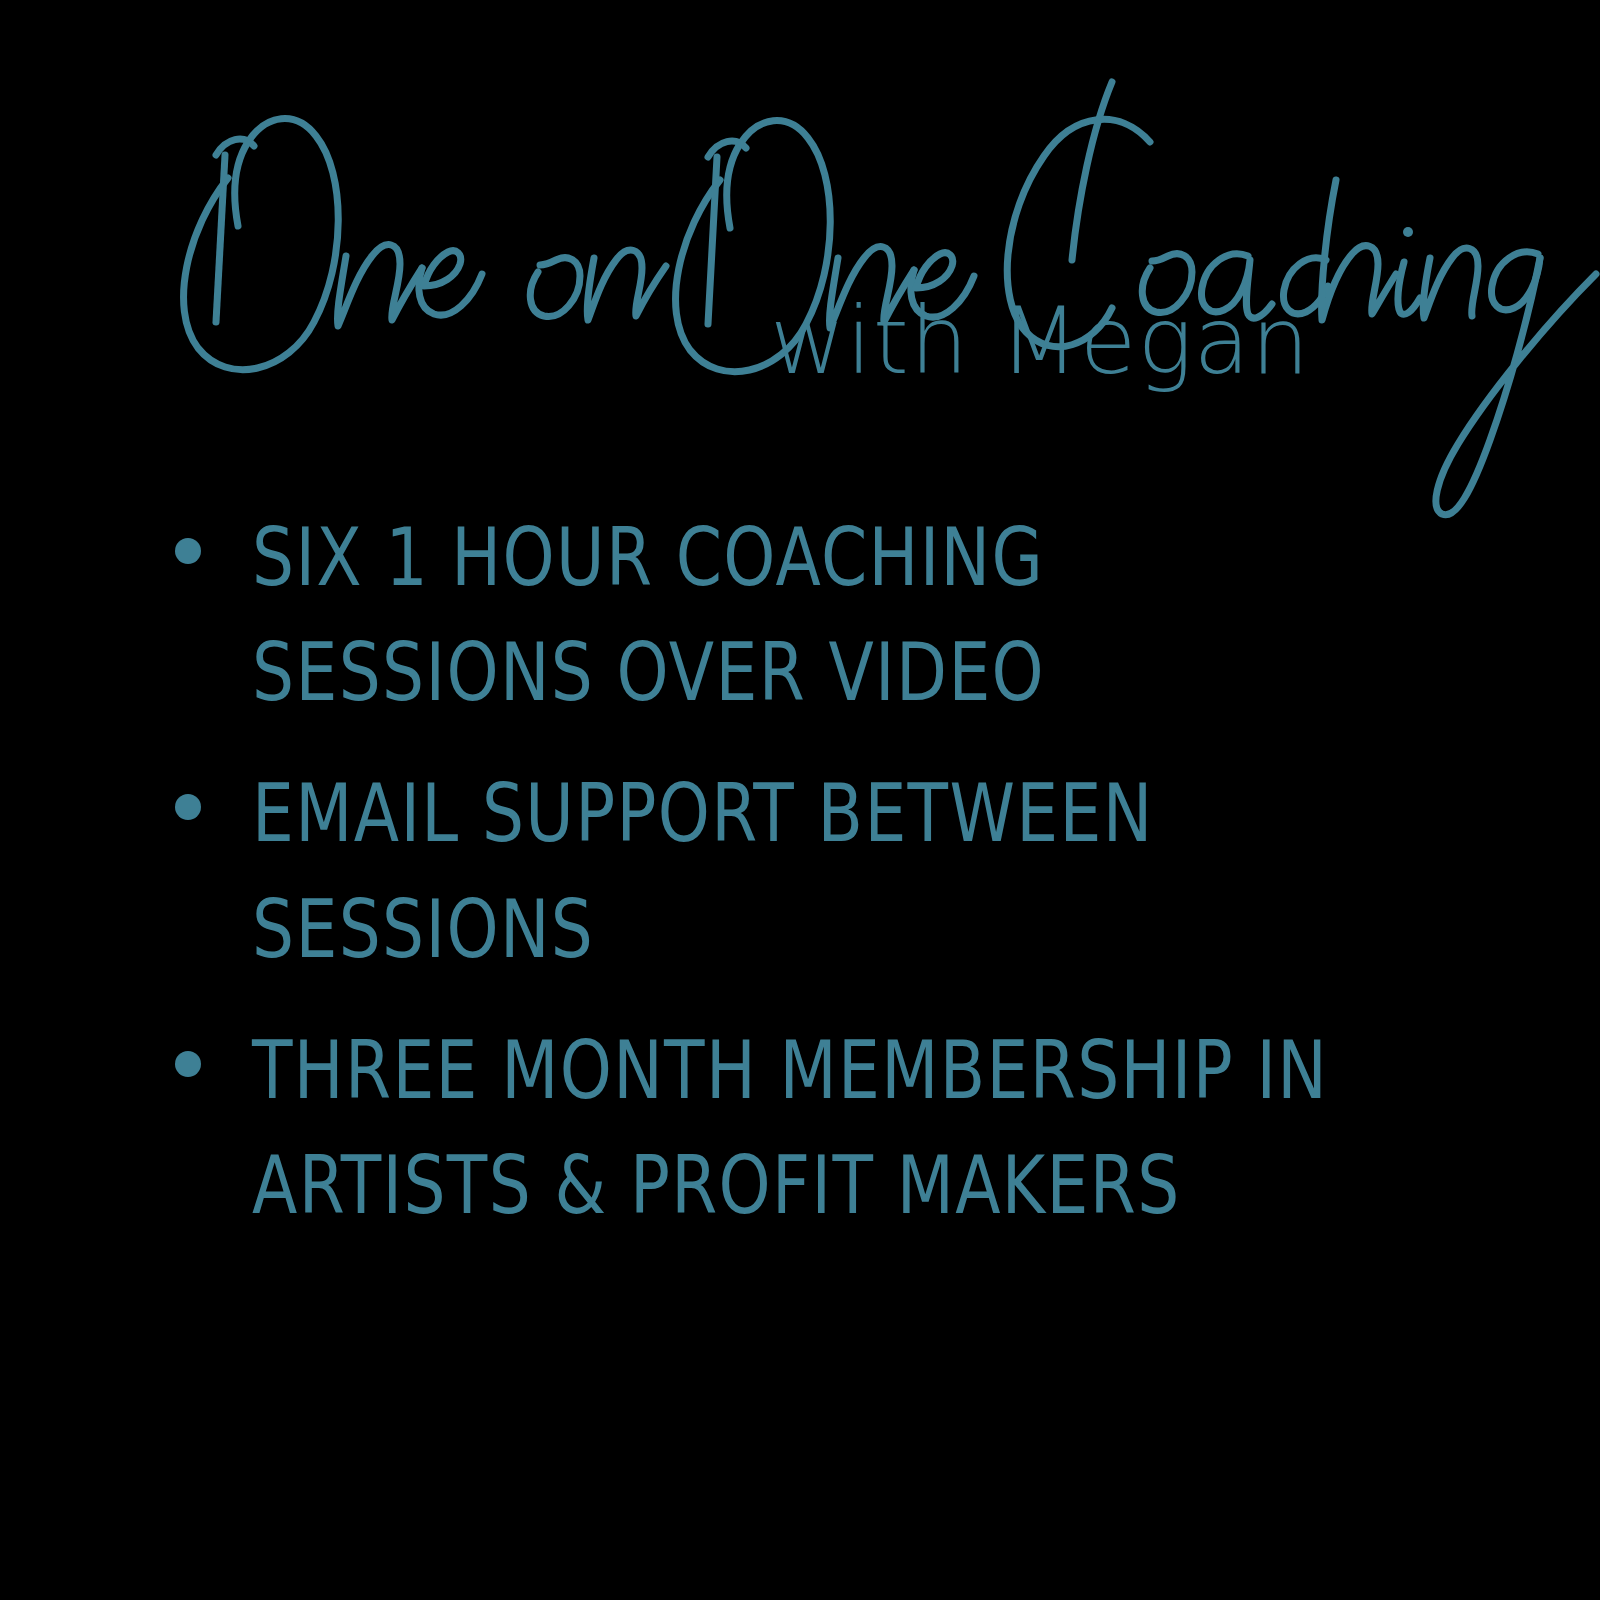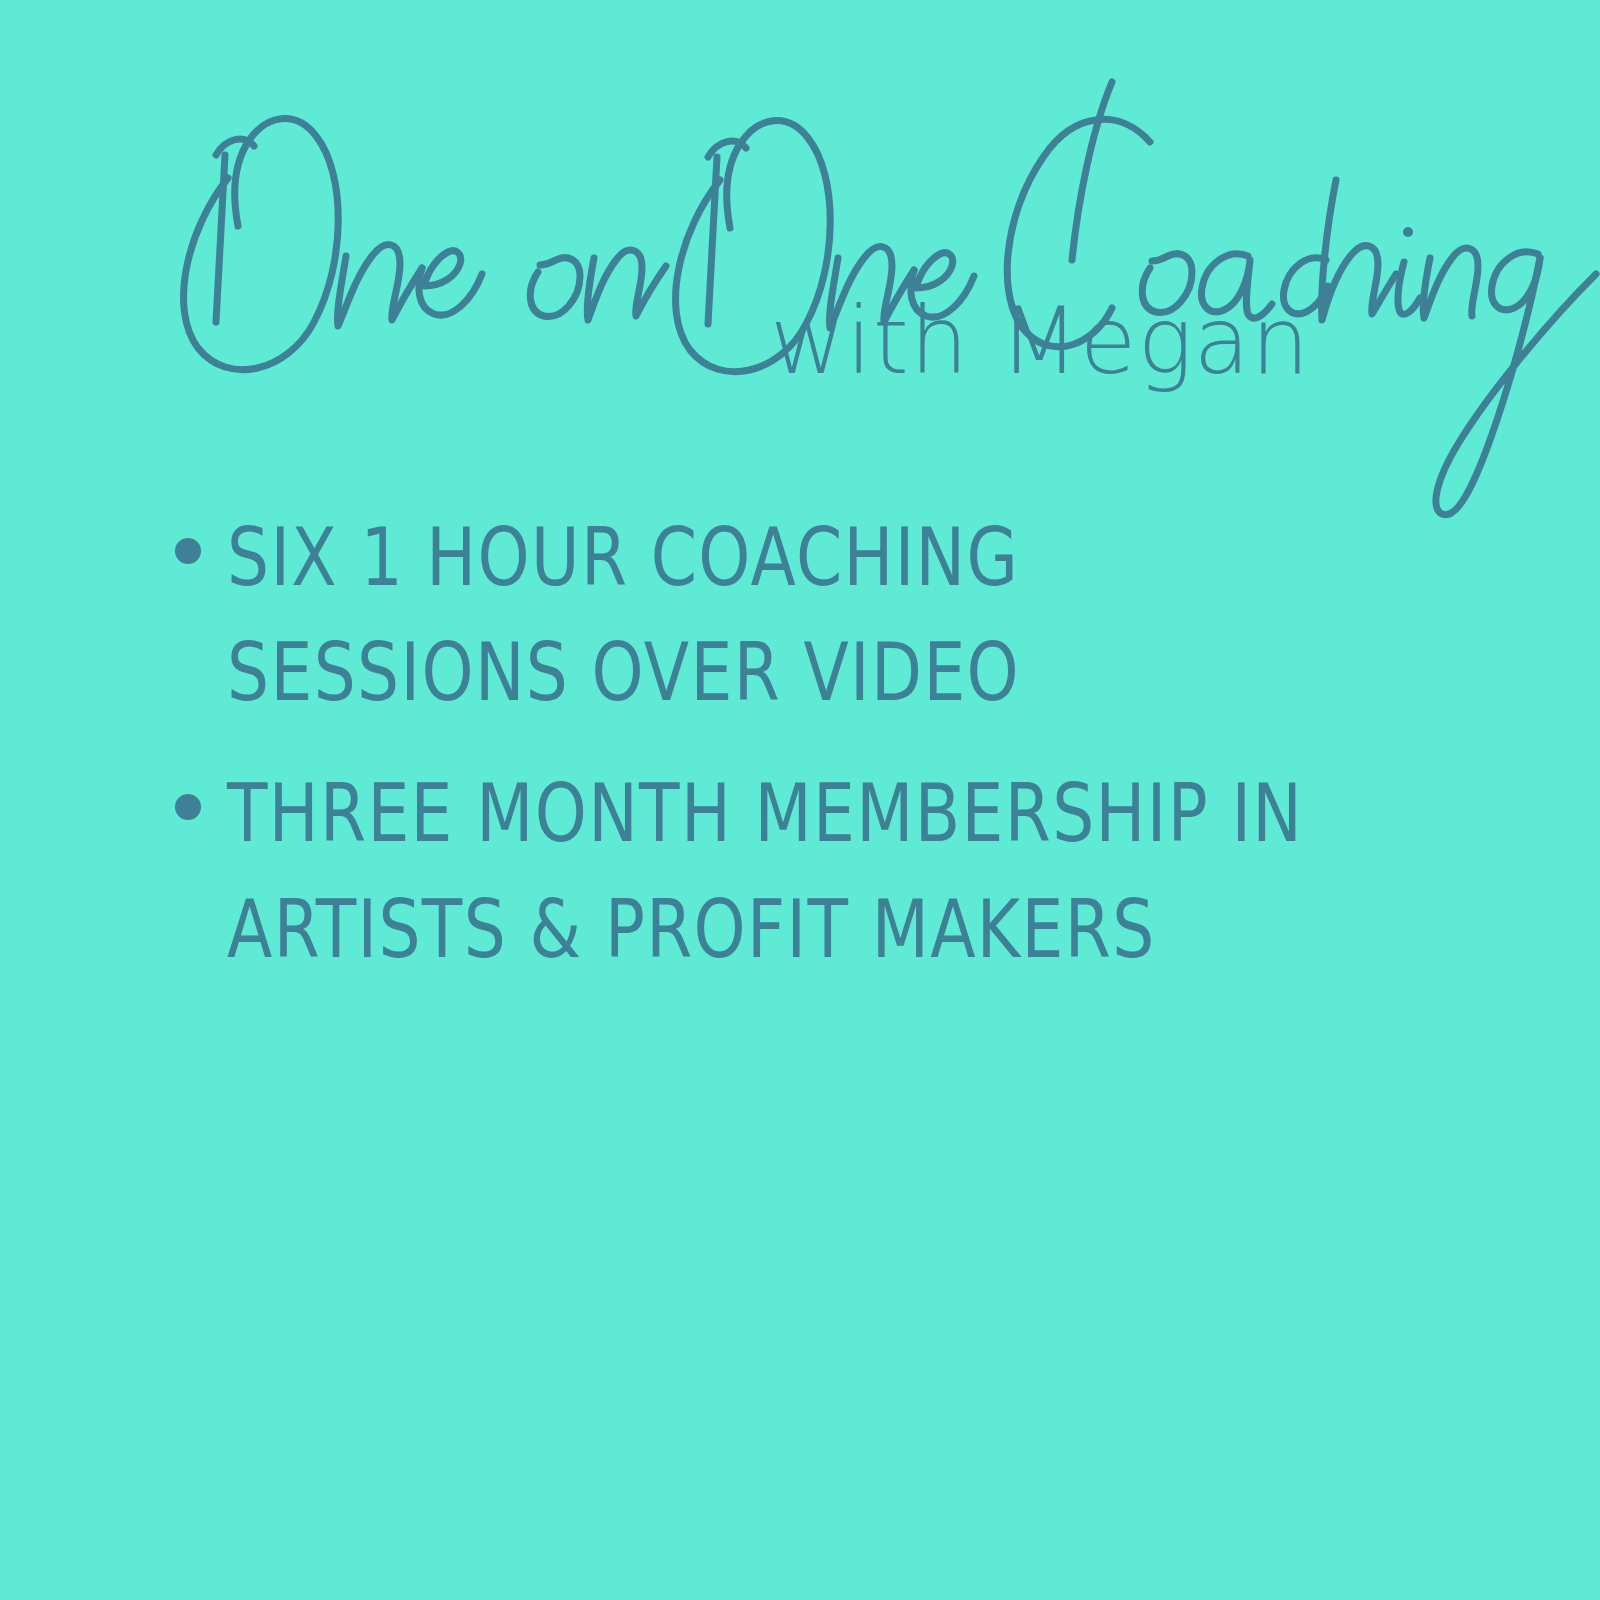--- a/index.html
+++ b/index.html
@@ -11,21 +11,21 @@
     height: 1600px;
     background: #e7ecf1;
     font-family: "Liberation Sans", sans-serif;
     overflow: hidden;
   }
 
   #poster {
     position: relative;
     width: 1600px;
     height: 1600px;
-    background: #5eead4;
+    background: #000000;
     box-sizing: border-box;
   }
 
   
   #headline-wrap {
     position: absolute;
     left: 0;
     top: 0;
     width: 1600px;
     height: 440px;
@@ -69,20 +69,21 @@
     list-style: none;
     margin: 0;
     padding: 0;
   }
   .bullet-row {
     position: relative;
     display: flex;
     align-items: flex-start;
     padding-left: 175px;
     margin-bottom: 26px;
+    gap: 25px;
   }
   .bullet-dot {
     flex: 0 0 auto;
     width: 26px;
     height: 26px;
     border-radius: 50%;
     background: #3e8095;
     margin-top: 38px;
     margin-right: 26px;
   }
@@ -154,17 +155,21 @@
     <div id="subheadline">with Megan</div>
   </div>
 
   <ul id="bullet-list">
     <li class="bullet-row">
       <span class="bullet-dot"></span>
       <span class="bullet-text">SIX 1 HOUR COACHING SESSIONS OVER VIDEO</span>
     </li>
     <li class="bullet-row">
       <span class="bullet-dot"></span>
+      <span class="bullet-text">EMAIL SUPPORT BETWEEN SESSIONS</span>
+    </li>
+    <li class="bullet-row">
+      <span class="bullet-dot"></span>
       <span class="bullet-text">THREE MONTH MEMBERSHIP IN ARTISTS &amp; PROFIT MAKERS</span>
     </li>
   </ul>
 
 </div>
 
 </body></html>

